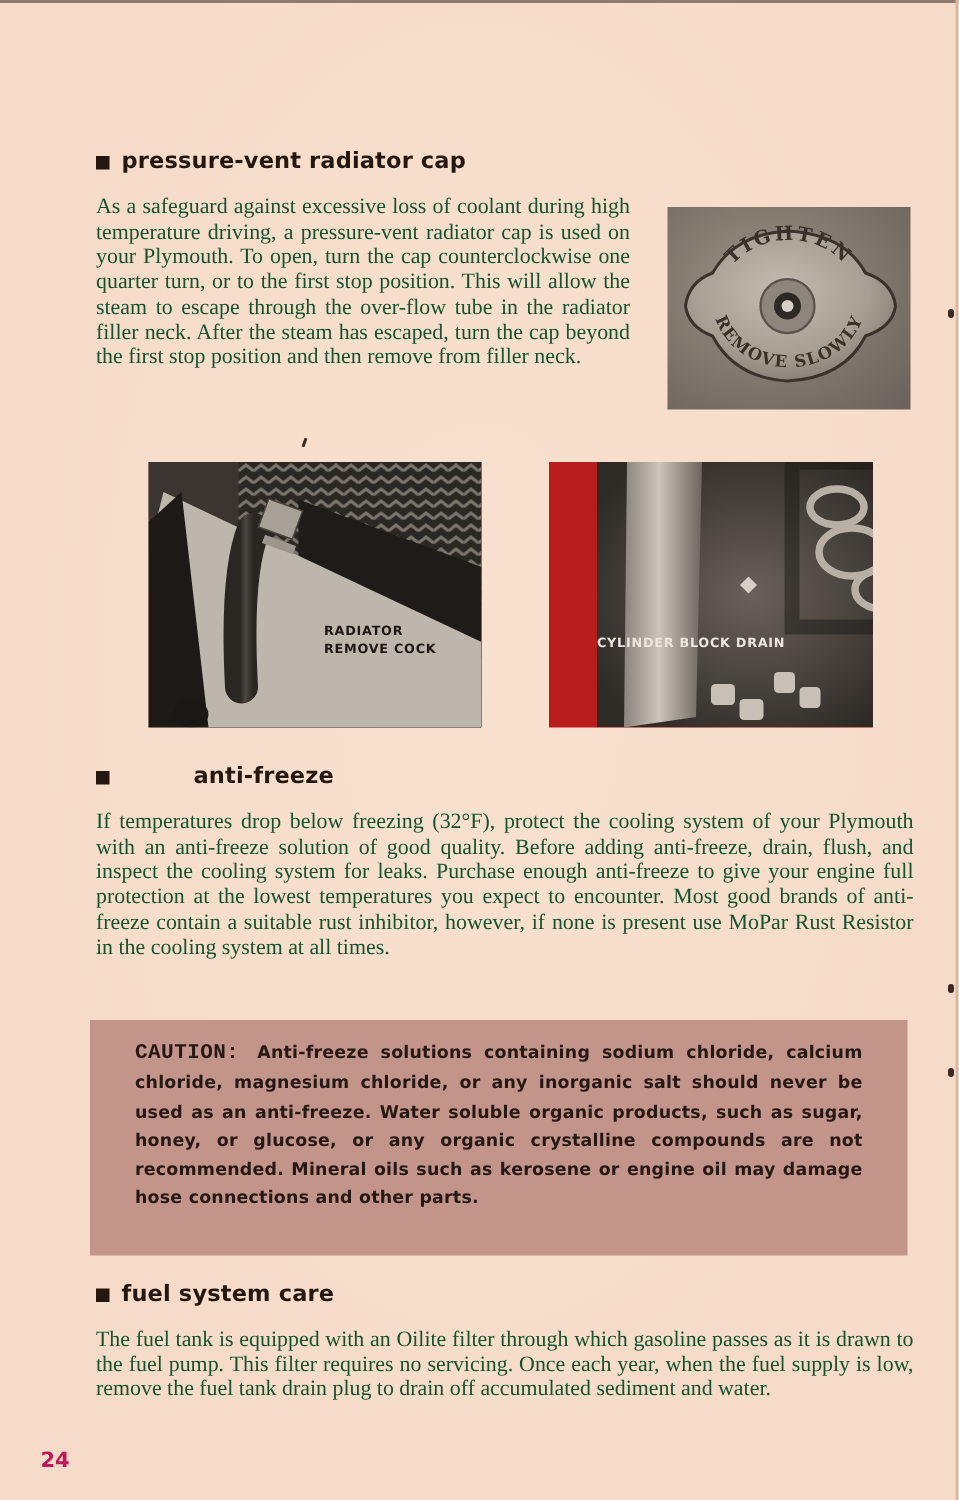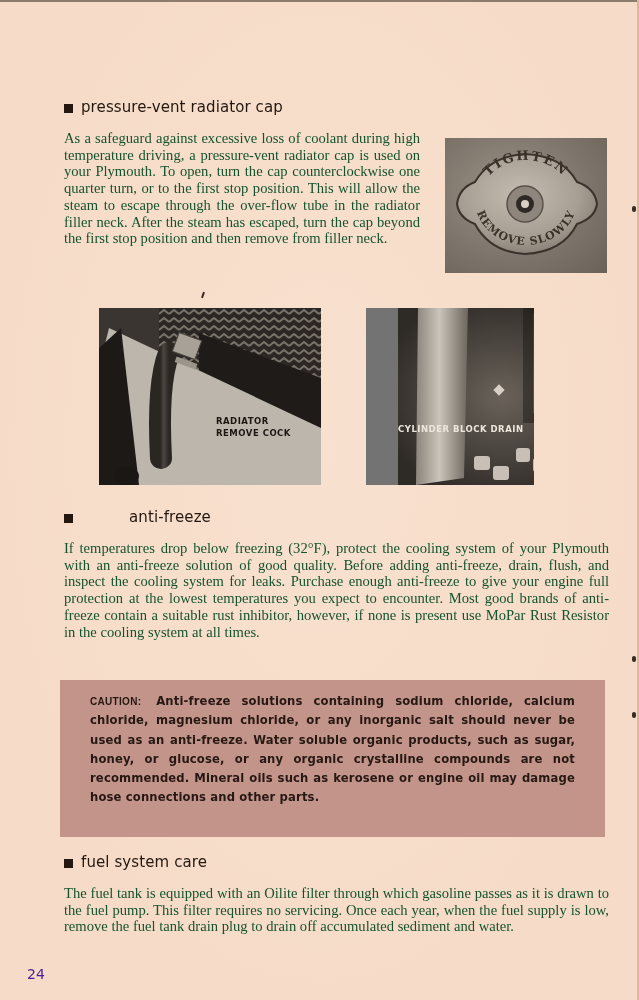--- a/index.html
+++ b/index.html
@@ -13,21 +13,21 @@
   .page-shade {
     position: absolute; inset: 0;
     background: radial-gradient(ellipse at 50% 45%, rgba(250,228,212,0.6) 0%, rgba(240,210,190,0.0) 70%);
     pointer-events: none;
   }
   .top-edge { position: absolute; top: 0; left: 0; right: 0; height: 2px; background: #4a3a30; opacity: .6; }
   .right-edge { position: absolute; top: 0; right: 0; width: 2px; bottom: 0; background: #d8b8a0; }
   .heading {
     position: absolute;
     font-family: "DejaVu Sans", "Liberation Sans", sans-serif;
-    font-weight: normal;
+    font-weight: bold;
     font-size: 15px;
     color: #231710;
     display: flex; align-items: center;
     letter-spacing: 0.1px;
   }
   .heading .bullet {
     display: inline-block; width: 9px; height: 9px; background: #231710;
     margin-right: 8px; margin-top: 2px;
   }
   .para {
@@ -61,30 +61,30 @@
     font-family: "DejaVu Sans", "Liberation Sans", sans-serif;
     font-weight: bold;
     font-size: 11.6px;
     line-height: 19.3px;
     color: #261812;
     text-align: justify;
     text-align-last: left;
     letter-spacing: 0.15px;
   }
   .caution-label {
-    font-family: Liberation Sans, sans-serif;
-    font-weight: bold;
-    font-size: 10px;
+    font-family: Liberation Mono, monospace;
+    font-weight: bold;
+    font-size: 14px;
     letter-spacing: 0.3px;
     margin-right: 4px;
   }
   .page-number {
     position: absolute; left: 27px; top: 966px;
     font-family: "DejaVu Sans", "Liberation Sans", sans-serif;
-    font-weight: normal; font-size: 14px; color: #4c1d95;
+    font-weight: bold; font-size: 14px; color: #be185d;
   }
   .margin-mark { position: absolute; width: 4px; height: 6px; background: #3a2a22; border-radius: 2px; }
 </style>
 </head>
 <body>
 
 <div class="page-shade"></div>
 <div class="top-edge"></div>
 <div class="right-edge"></div>
 
@@ -143,21 +143,21 @@
     <rect x="76" y="28" width="24" height="20" fill="#a8a198" stroke="#4a443e" transform="rotate(20 88 38)"></rect>
     <rect x="76" y="52" width="22" height="6" fill="#9c958c" transform="rotate(20 87 55)"></rect>
     <ellipse cx="28" cy="168" rx="12" ry="9" fill="#1a1714"></ellipse>
   </svg>
   <div class="photo-label" style="left:100px; top:107px; color:#1c1612;margin-left:17px;">
     <div>RADIATOR</div>
     <div>REMOVE COCK</div>
   </div>
 </div>
 
-<div class="photo" style="left:366px; top:308px; width:168px; height:177px; background:#737373;padding-left:32px;">
+<div class="photo" style="left:366px; top:308px; width:216px; height:177px; background:#b91c1c;padding-left:32px;">
   <svg width="208" height="177" viewBox="0 0 208 177">
     <defs>
       <linearGradient id="tubeg" x1="0" x2="1">
         <stop offset="0%" stop-color="#8a847c"></stop>
         <stop offset="45%" stop-color="#cbc4ba"></stop>
         <stop offset="100%" stop-color="#6c665e"></stop>
       </linearGradient>
       <radialGradient id="blockg" cx="50%" cy="50%" r="60%">
         <stop offset="0%" stop-color="#6a625a"></stop>
         <stop offset="100%" stop-color="#2e2a26"></stop>

